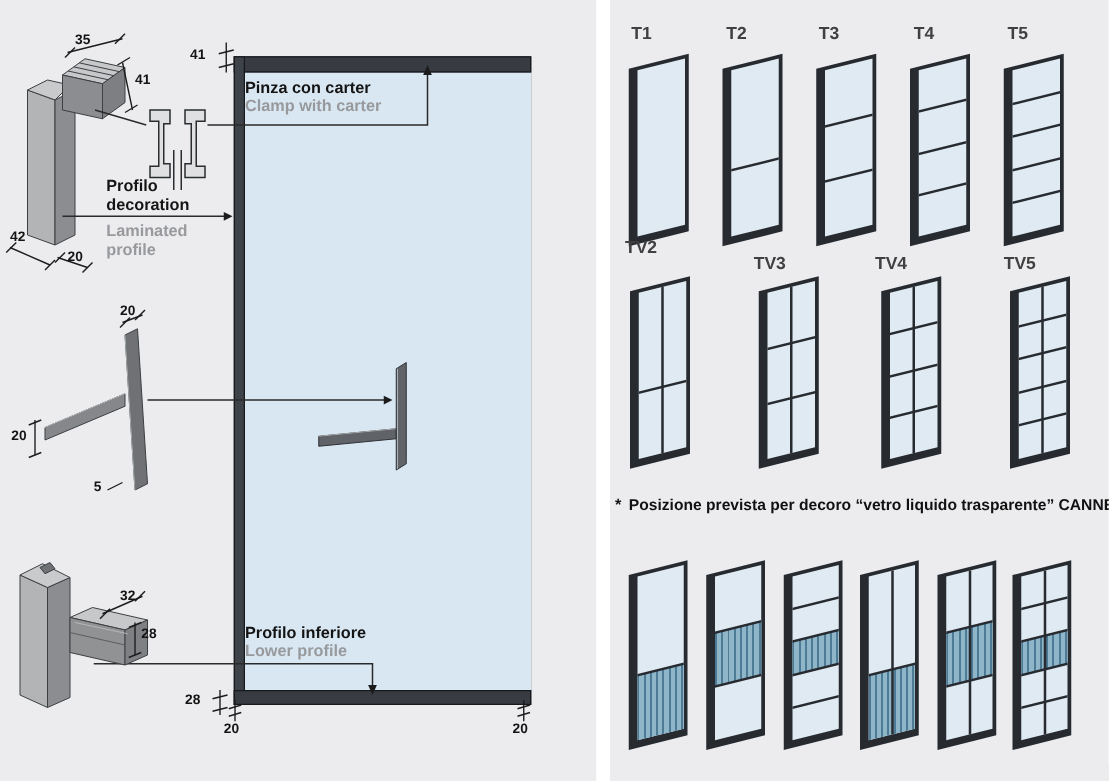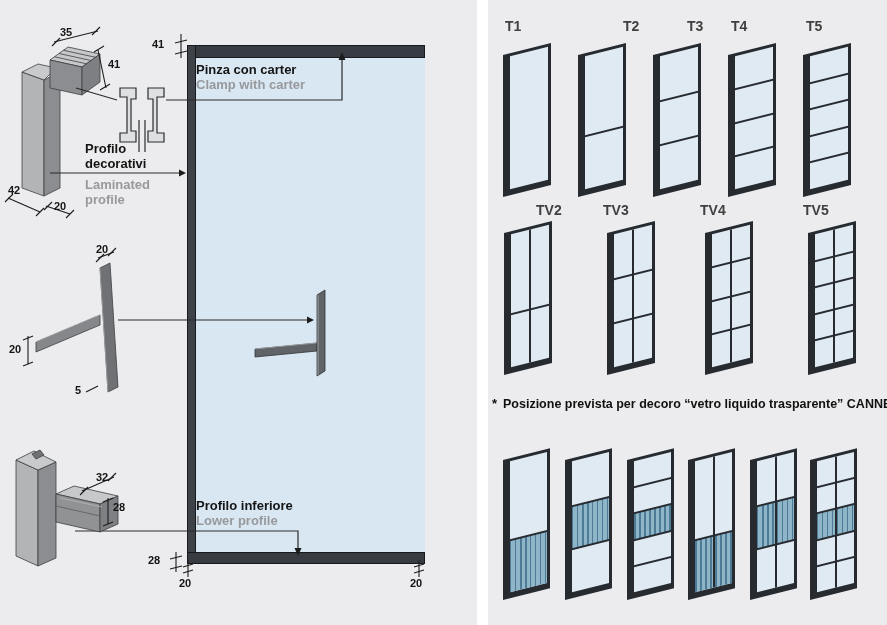--- a/index.html
+++ b/index.html
@@ -155,61 +155,61 @@
   <span class="dim" style="left:148px;top:554px">28</span>
   <span class="dim" style="left:179px;top:577px">20</span>
   <span class="dim" style="left:410px;top:577px">20</span>
 
   <div class="lblblock" style="left:196px;top:62px">
     <div class="lbl-it">Pinza con carter</div>
     <div class="lbl-en">Clamp with carter</div>
   </div>
   <div class="lblblock" style="left:85px;top:141px">
     <div class="lbl-it">Profilo</div>
-    <div class="lbl-it">decorativi</div>
+    <div class="lbl-it">decoration</div>
   </div>
   <div class="lblblock" style="left:85px;top:177px">
     <div class="lbl-en">Laminated</div>
     <div class="lbl-en">profile</div>
   </div>
   <div class="lblblock" style="left:196px;top:186px">
   </div>
   <div class="lblblock" style="left:196px;top:498px">
     <div class="lbl-it">Profilo inferiore</div>
     <div class="lbl-en">Lower profile</div>
   </div>
 </section>
 
 <section class="panel" id="right-panel">
   <div id="doors-root" class="abs" style="left:0;top:0;width:399px;height:625px">
       <span class="door-label" style="left: 17px; top: 18px;">T1</span>
       <div class="door" style="left: 15px; top: 55px; width: 48px; height: 142px;"></div>
-      <span class="door-label" style="left: 93px; top: 18px; margin-left: 42px;">T2</span>
+      <span class="door-label" style="left: 93px; top: 18px;">T2</span>
       <div class="door" style="left: 90px; top: 55px; width: 48px; height: 142px;">
         <div class="hdiv" style="top: calc(60% - 1px);"></div>
       </div>
-      <span class="door-label" style="left: 167px; top: 18px; margin-left: 32px;">T3</span>
+      <span class="door-label" style="left: 167px; top: 18px;">T3</span>
       <div class="door" style="left: 165px; top: 55px; width: 48px; height: 142px;">
         <div class="hdiv" style="top: calc(34% - 1px);"></div>
         <div class="hdiv" style="top: calc(67% - 1px);"></div>
       </div>
       <span class="door-label" style="left: 243px; top: 18px;">T4</span>
       <div class="door" style="left: 240px; top: 55px; width: 48px; height: 142px;">
         <div class="hdiv" style="top: calc(25% - 1px);"></div>
         <div class="hdiv" style="top: calc(50% - 1px);"></div>
         <div class="hdiv" style="top: calc(75% - 1px);"></div>
       </div>
       <span class="door-label" style="left: 318px; top: 18px;">T5</span>
       <div class="door" style="left: 315px; top: 55px; width: 48px; height: 142px;">
         <div class="hdiv" style="top: calc(20% - 1px);"></div>
         <div class="hdiv" style="top: calc(40% - 1px);"></div>
         <div class="hdiv" style="top: calc(60% - 1px);"></div>
         <div class="hdiv" style="top: calc(80% - 1px);"></div>
       </div>
-      <span class="door-label" style="left: 12px; top: 202px; margin-left: 36px;">TV2</span>
+      <span class="door-label" style="left: 12px; top: 189px;">TV2</span>
       <div class="door" style="left: 16px; top: 233px; width: 48px; height: 142px;">
         <div class="hdiv" style="top: calc(60% - 1px);"></div>
         <div class="vdiv"></div>
       </div>
       <span class="door-label" style="left: 115px; top: 202px;">TV3</span>
       <div class="door" style="left: 119px; top: 233px; width: 48px; height: 142px;">
         <div class="hdiv" style="top: calc(34% - 1px);"></div>
         <div class="hdiv" style="top: calc(67% - 1px);"></div>
         <div class="vdiv"></div>
       </div>

